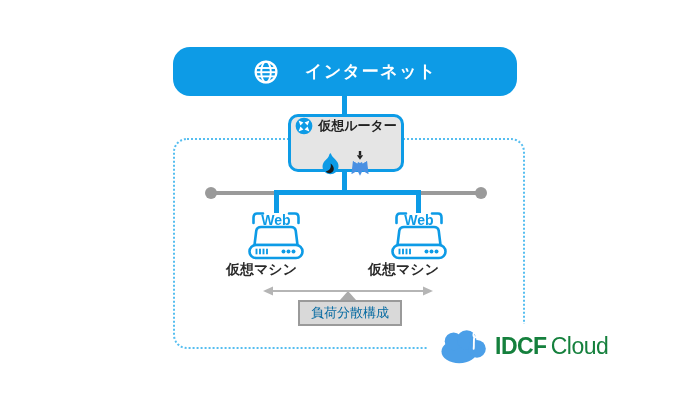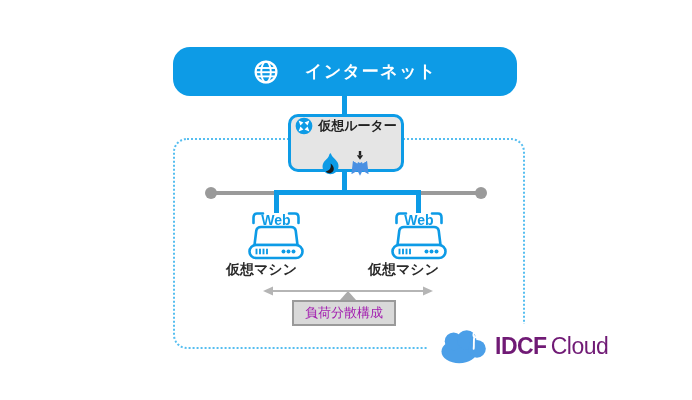--- a/index.html
+++ b/index.html
@@ -49,31 +49,31 @@
   }
   .vm-label.s1{left:226px;} .vm-label.s2{left:368px;}
   
   .range-arrow{position:absolute;left:262px;top:284px;z-index:4;}
   .caption-pointer{
     position:absolute;left:340px;top:291px;width:0;height:0;z-index:3;
     border-left:8px solid transparent;border-right:8px solid transparent;
     border-bottom:9px solid #ababab;
   }
   .caption-box{
-    position:absolute;left:292px;top:300px;width:104px;height:26px;
+    position:absolute;left:298px;top:300px;width:104px;height:26px;
     background:#d9d9d9;border:2px solid #9a9a9a;box-sizing:border-box;z-index:4;
     display:flex;align-items:center;justify-content:center;
-    font-size:13px;color:#a21caf;
+    font-size:13px;color:#0369a1;
   }
   
   .logo{
     position:absolute;left:428px;top:324px;height:44px;padding:0 6px;
     background:#fff;display:flex;align-items:center;gap:5px;z-index:6;
   }
-  .logo-text{font-size:23px;color:#701a75;letter-spacing:-0.5px;white-space:nowrap;}
+  .logo-text{font-size:23px;color:#15803d;letter-spacing:-0.5px;white-space:nowrap;}
   .logo-text .bold{font-weight:700;}
   .logo-text .reg{font-weight:400;margin-left:4px;}
 </style>
 </head>
 <body>
 
 <div class="canvas">
 
   <div class="internet-banner">
     <svg width="26" height="26" viewBox="0 0 26 26">

